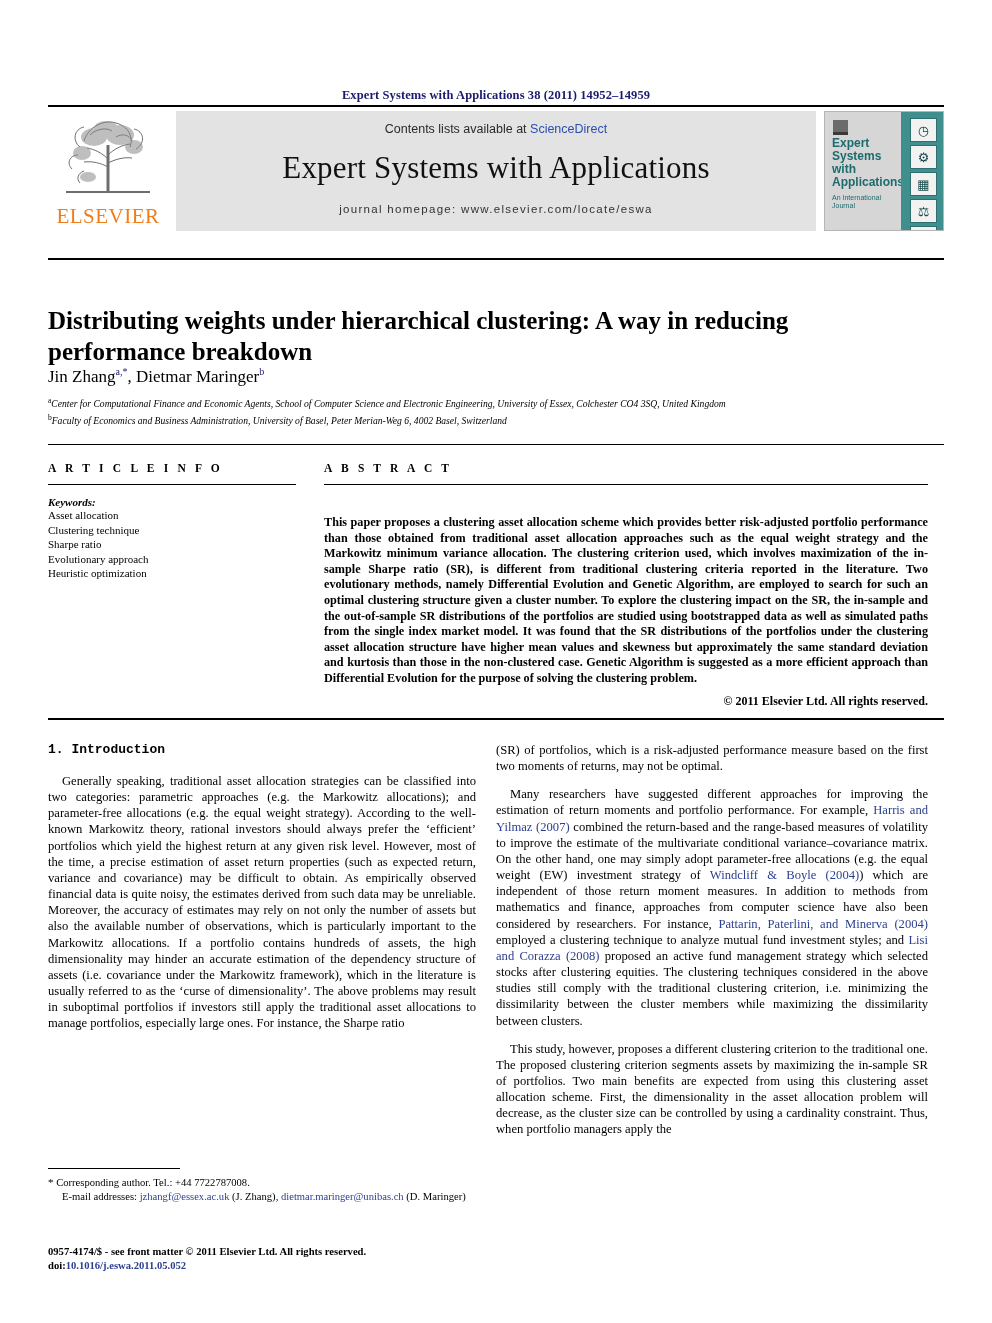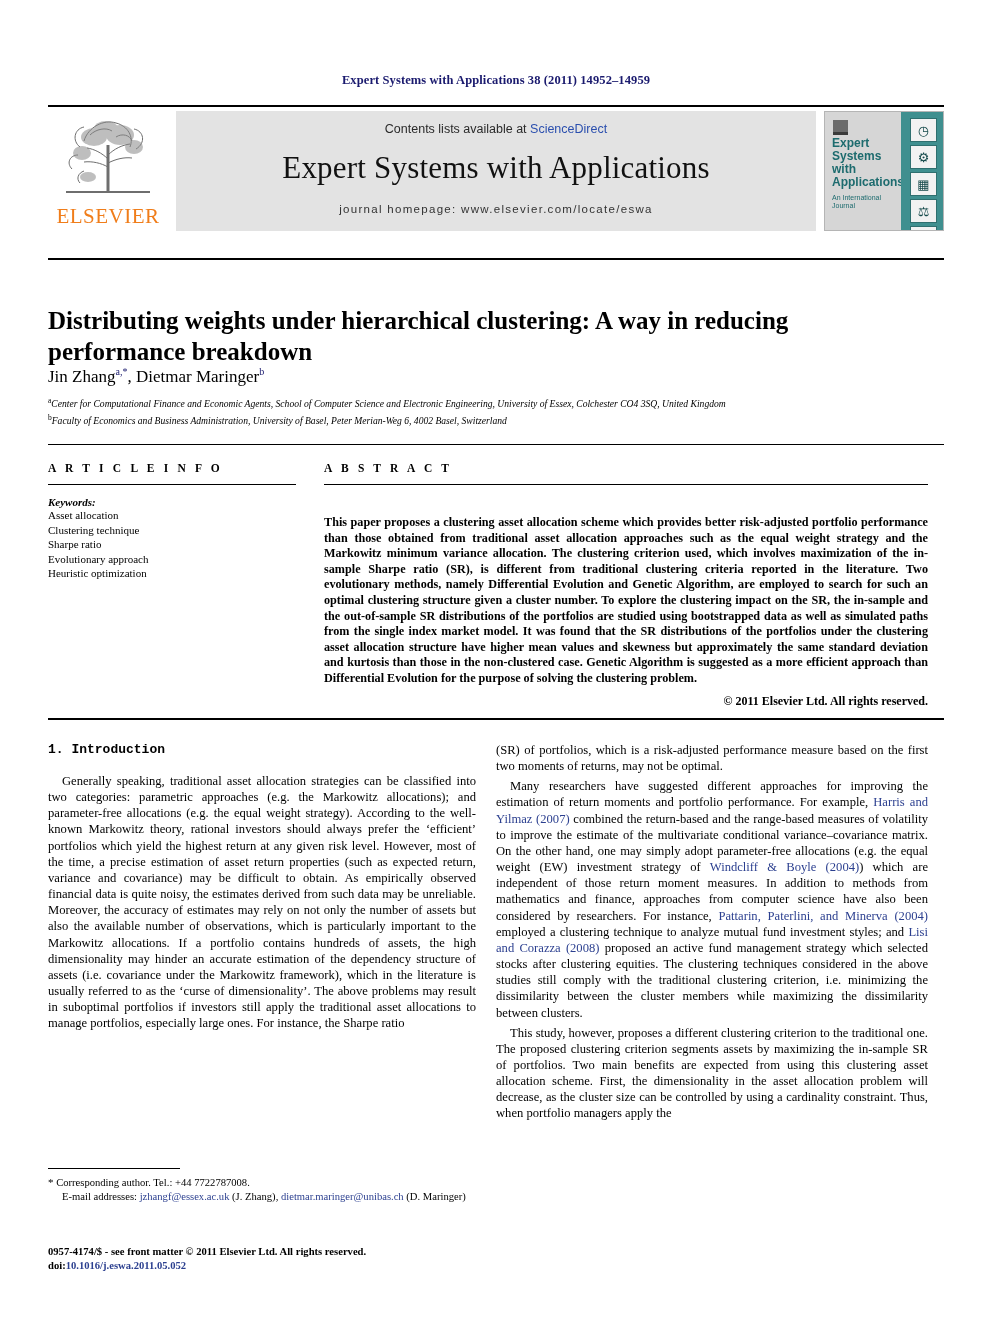--- a/index.html
+++ b/index.html
@@ -18,21 +18,21 @@
     height: 1323px;
     margin: 0 auto;
     background: #ffffff;
     overflow: hidden;
     box-sizing: border-box;
   }
 
   
   .running-head {
     position: absolute;
-    top: 73px;
+    top: 88px;
     left: 0;
     width: 992px;
     text-align: center;
     font-family: "Liberation Serif", serif;
     font-weight: bold;
     font-size: 12.5px;
     color: #1a1a6e;
     letter-spacing: 0.1px;
   }
 
@@ -317,21 +317,21 @@
   }
   .para {
     font-family: "Liberation Serif", serif;
     font-size: 12.6px;
     line-height: 16.15px;
     text-align: justify;
     text-indent: 14px;
     margin: 0;
   }
   .para + .para {
-    margin-top: 4px;
+    margin-top: 12px;
   }
   .cite {
     color: #2b3f8f;
   }
 
   
   .footnote-rule {
     position: absolute;
     top: 1168px;
     left: 48px;

